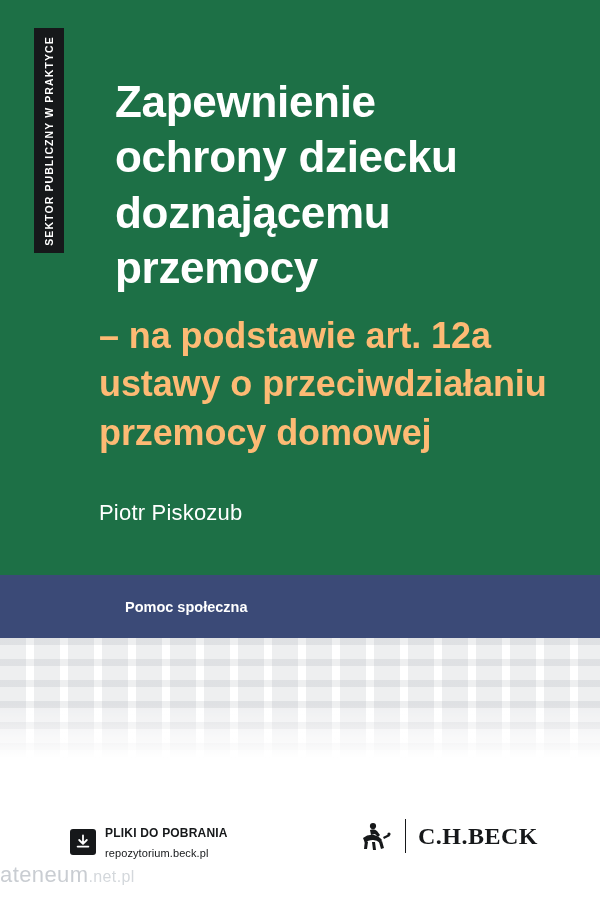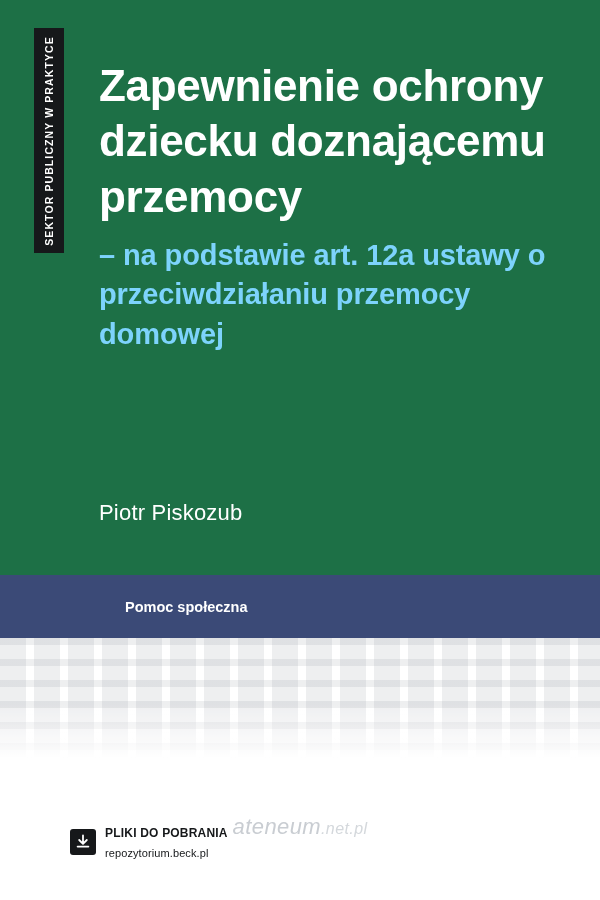--- a/index.html
+++ b/index.html
@@ -57,25 +57,25 @@
     left: 99px;
     top: 58px;
     width: 470px;
   }
   .title-main {
     color: #ffffff;
     font-size: 44px;
     font-weight: bold;
     line-height: 1.26;
     letter-spacing: -0.3px;
-    margin: 0;
+    margin: 16px;
   }
   .title-sub {
-    color: #7dd3fc;
-    font-size: 29px;
+    color: #fdba74;
+    font-size: 36px;
     font-weight: bold;
     line-height: 1.35;
     margin: 12px 0 16px 0;
     letter-spacing: -0.1px;
   }
   .author {
     position: absolute;
     left: 99px;
     top: 500px;
     color: #ffffff;
@@ -184,26 +184,25 @@
     color: #16181a;
     letter-spacing: .5px;
     font-family: "Liberation Serif", serif;
   }
 
   
   .watermark {
     position: absolute;
     left: 0;
     right: 0;
-    top: 814px;
-    text-align: center;
+    top: 862px;
+    text-align: left;
     font-size: 22px;
     color: #c9cdd2;
     letter-spacing: .4px;
-    font-style: italic;
   }
   .watermark .wm-small { font-size: 16px; color: #d4d8dc; }
 </style>
 </head>
 <body>
 
 <div class="page">
 
   <div class="green-panel">
 
@@ -233,18 +232,36 @@
         <path d="M9 2.5 L9 10.5 M5.2 7 L9 10.8 L12.8 7" stroke="#ffffff" stroke-width="1.8" fill="none" stroke-linecap="round" stroke-linejoin="round"></path>
         <path d="M3.6 13.6 L14.4 13.6" stroke="#ffffff" stroke-width="1.8" stroke-linecap="round"></path>
       </svg>
     </span>
     <span class="dl-text">
       <span class="dl-line1">PLIKI DO POBRANIA</span><br>
       <span class="dl-line2">repozytorium.beck.pl</span>
     </span>
   </div>
 
+  <div class="publisher">
+    <span class="pub-mark">
+      <svg width="34" height="36" viewBox="0 0 34 36" aria-hidden="true">
+        <g fill="#16181a">
+          <ellipse cx="14" cy="8" rx="3.1" ry="3.1"></ellipse>
+          <path d="M11 12 q4 -2 7 1 l3 4 -2 2 -3 -3 -4 1z"></path>
+          <path d="M4 20 q5 -4 11 -3 q5 1 8 5 l-2 3 q-3 -3 -7 -3 q-5 0 -8 3z"></path>
+          <path d="M6 22 l-1 9 3 0 1 -7z"></path>
+          <path d="M13 24 l1 8 3 0 -1 -8z"></path>
+          <path d="M20 24 l2 7 3 -1 -2 -7z"></path>
+          <path d="M24 19 l6 -3 1 2 -6 3z"></path>
+          <circle cx="30" cy="16" r="1.6"></circle>
+        </g>
+      </svg>
+    </span>
+    <span class="pub-divider"></span>
+    <span class="pub-name">C.H.BECK</span>
+  </div>
 
   <div class="watermark">
     <span>ateneum</span><span class="wm-small">.net.pl</span>
   </div>
 
 </div>
 
 </body></html>

